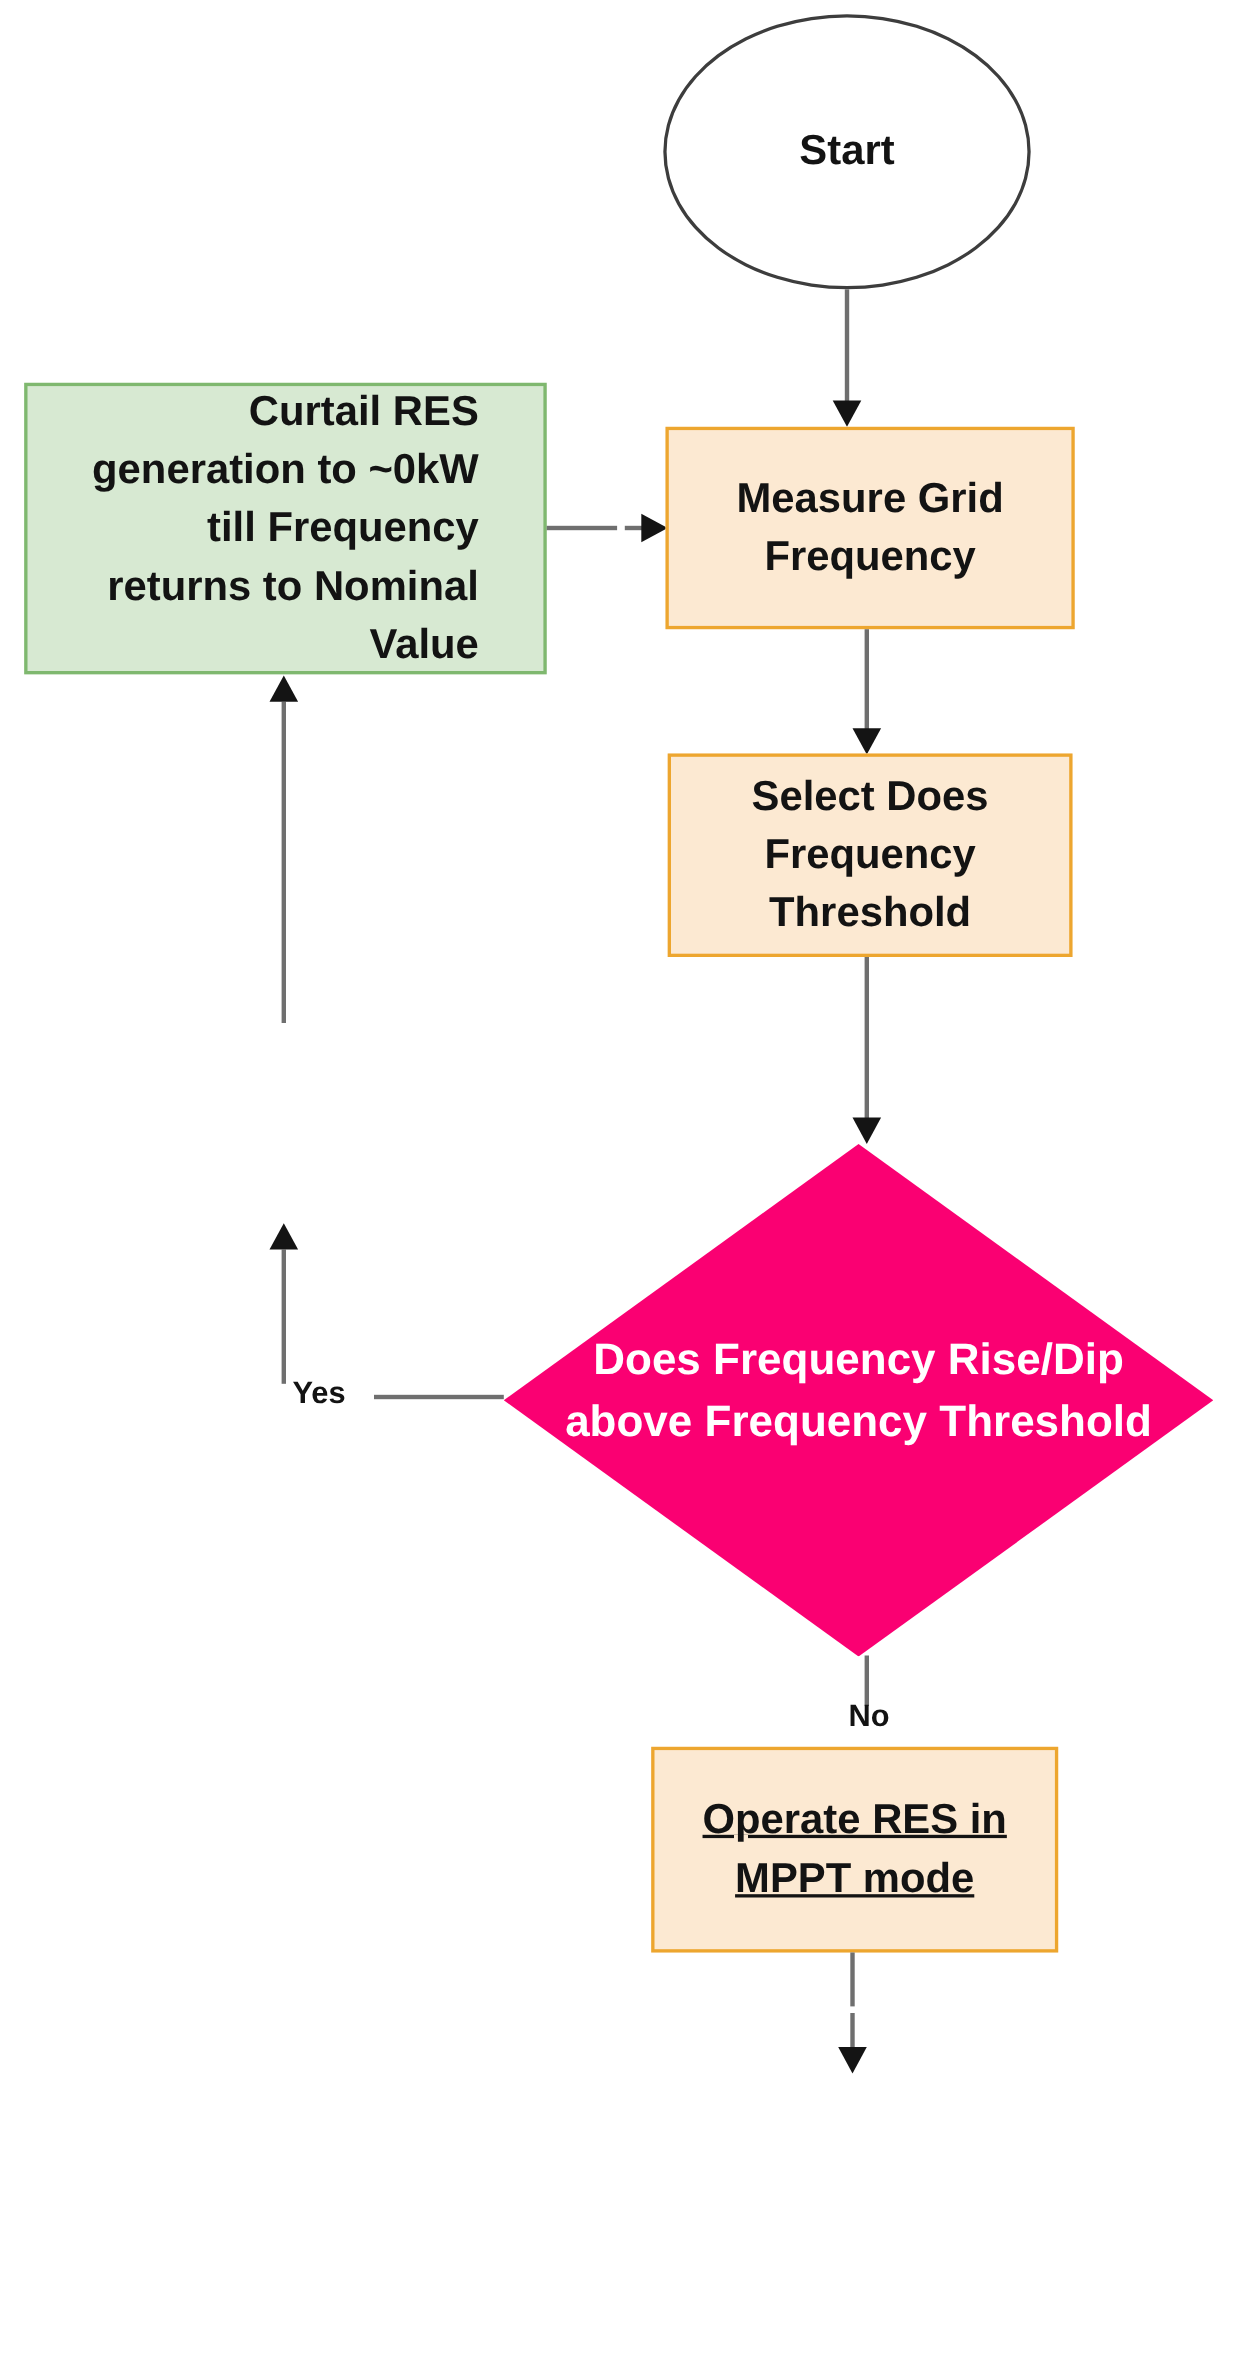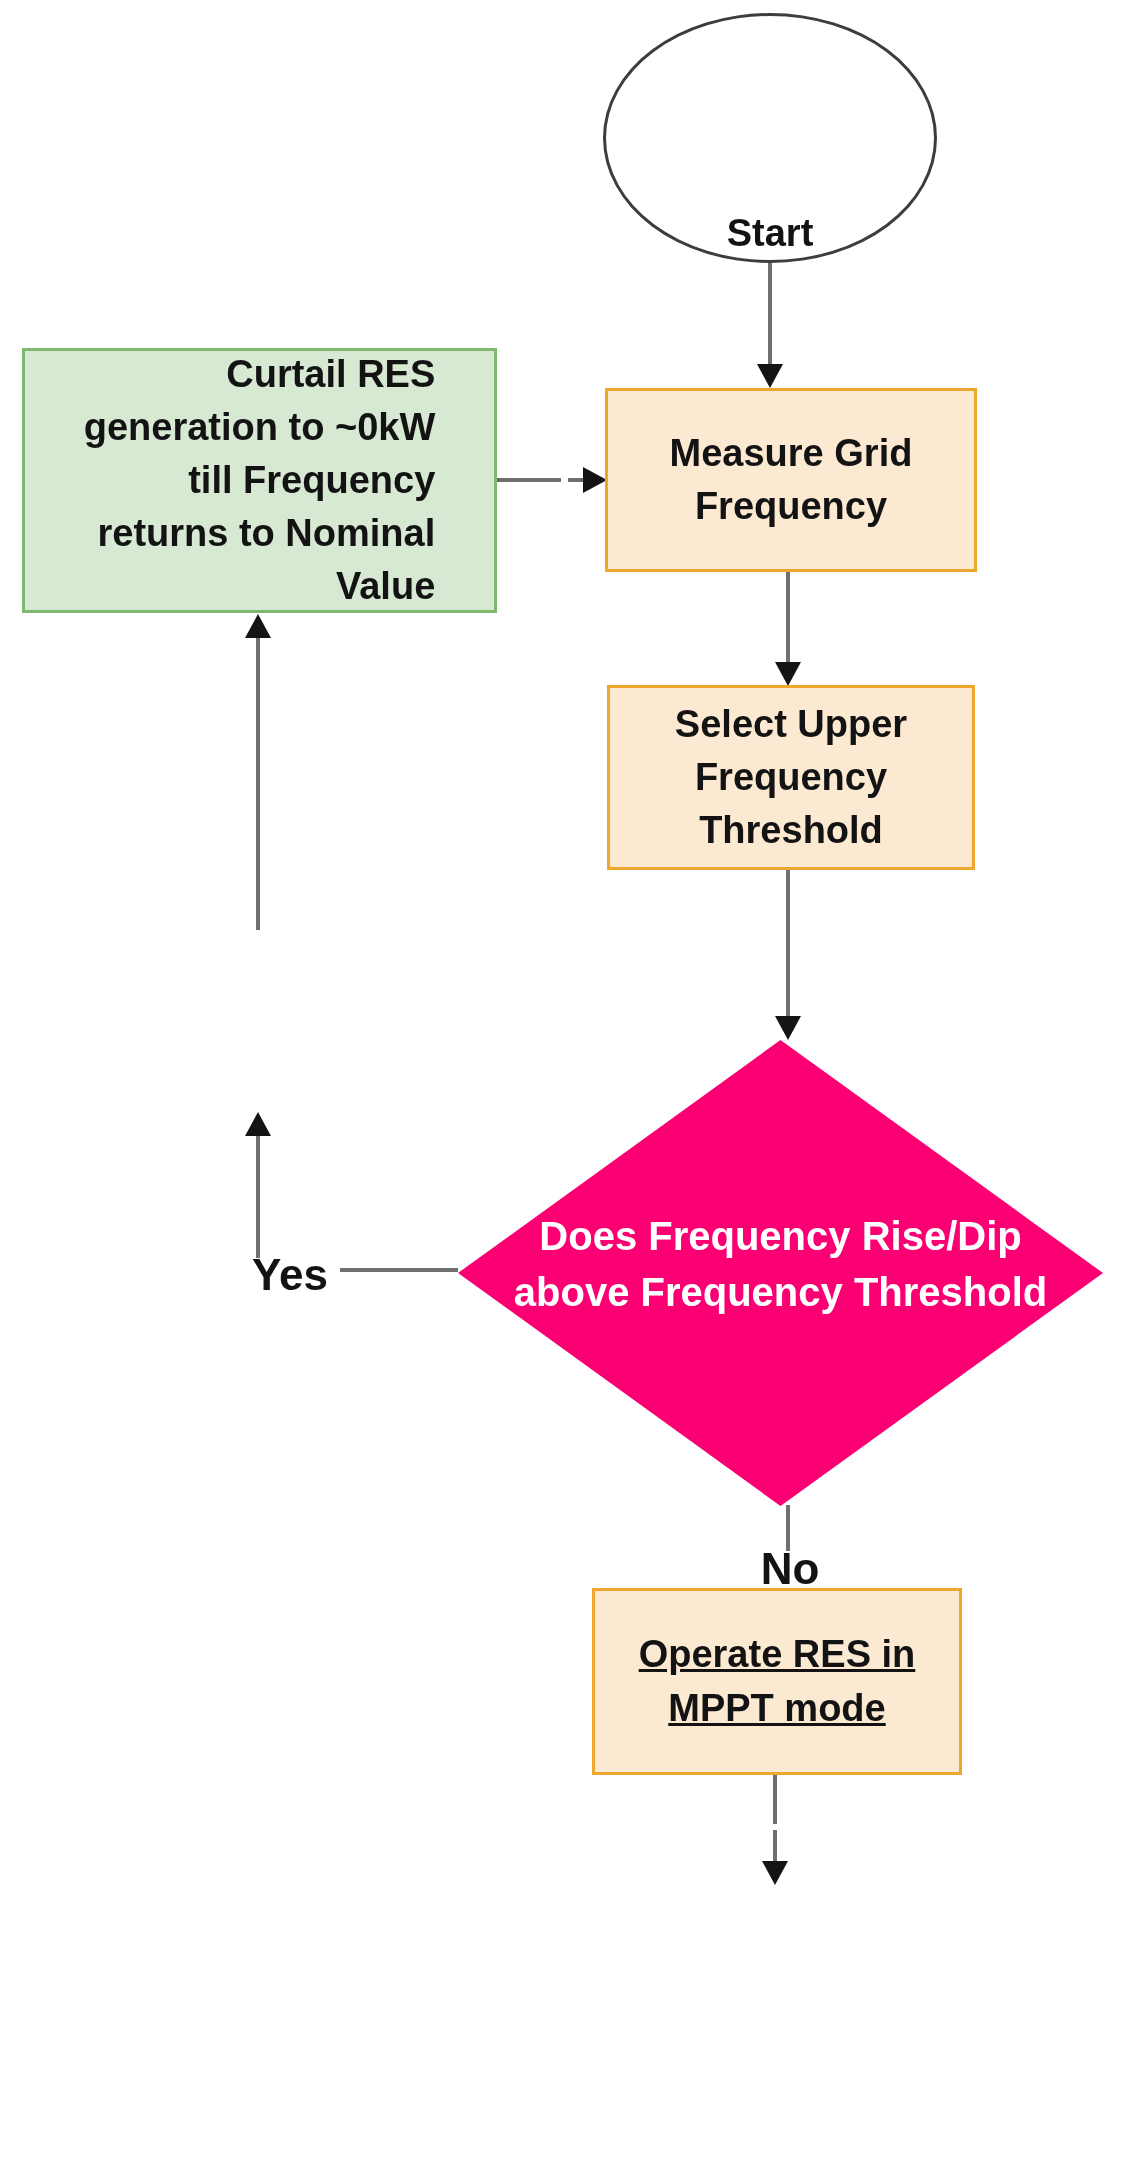--- a/index.html
+++ b/index.html
@@ -13,21 +13,21 @@
   .node{
     position:absolute;
     display:flex;align-items:center;justify-content:center;
     text-align:center;
     font-weight:bold;
     font-size:38px;line-height:1.4;
     color:var(--text_dark,#131313);
     box-sizing:border-box;
   }
   .node .label-text{white-space:pre-line;}
-  .terminator{border-radius:50%;align-items:flex-end;}
+  .terminator{border-radius:50%;}
   #start-node{
     left:603px;top:13px;width:334px;height:250px;
     background:var(--start_fill,#fff);
     border:3px solid var(--start_border,#3d3d3d);
   }
   #curtail-node{
     left:22px;top:348px;width:475px;height:265px;
     background:var(--curtail_fill,#d7e9d2);
     border:3px solid var(--curtail_border,#7fb86f);
     text-align:right;
@@ -62,21 +62,21 @@
     padding-bottom:18px;
   }
   #decision-node .label-text{white-space:pre;}
   #end-node{
     left:592px;top:1887px;width:373px;height:250px;
     background:var(--end_fill,#fad2d2);
     border:3px solid var(--end_border,#c96f6f);
   }
   .edge-label{
     position:absolute;
-    font-weight:bold;font-size:44px;
+    font-weight:bold;font-size:28px;
     color:var(--text_dark,#131313);
     text-align:center;
   }
   #yes-label{left:240px;top:1250px;width:100px;}
   #no-label{left:748px;top:1544px;width:84px;}
   .line{position:absolute;background:var(--line_gray,#6f6f6f);}
   .arrowhead{position:absolute;width:0;height:0;}
   .arrowhead.down{
     border-left:13px solid transparent;border-right:13px solid transparent;
     border-top:24px solid var(--arrow_black,#141414);
@@ -116,21 +116,21 @@
 
   <div class="node" id="measure-node">
     <span class="label-text">Measure Grid
 Frequency</span>
   </div>
 
   <div class="line" style="left:786px;top:572px;width:4px;height:92px;"></div>
   <div class="arrowhead down" style="left:775px;top:662px;"></div>
 
   <div class="node" id="select-node">
-    <span class="label-text">Select Upper
+    <span class="label-text">Select Does
 Frequency
 Threshold</span>
   </div>
 
   <div class="line" style="left:786px;top:870px;width:4px;height:148px;"></div>
   <div class="arrowhead down" style="left:775px;top:1016px;"></div>
 
   <div class="node" id="decision-node">
     <span class="label-text">Does Frequency Rise/Dip
 above Frequency Threshold</span>

